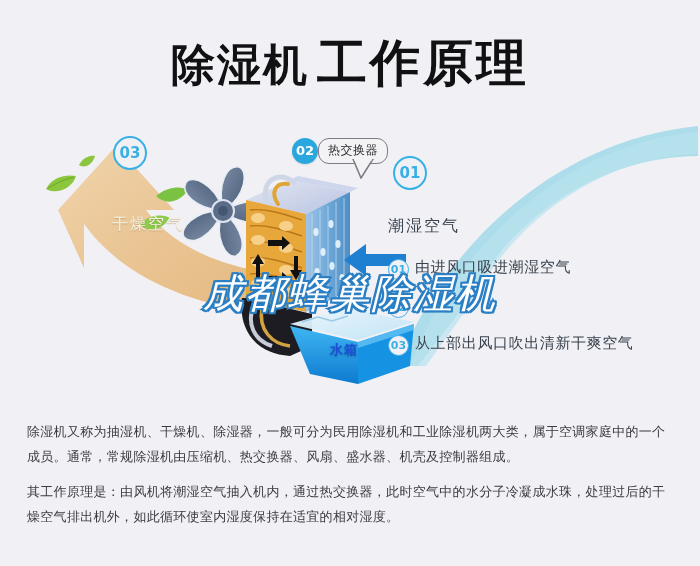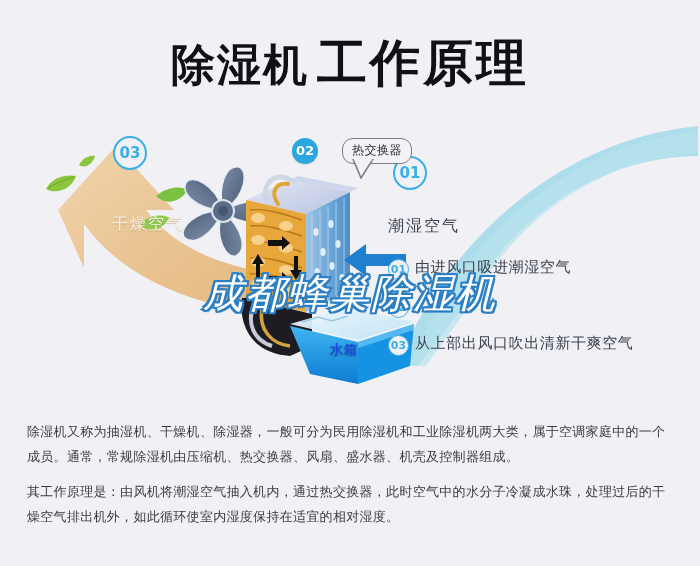--- a/index.html
+++ b/index.html
@@ -155,21 +155,20 @@
     left: 318px;
     top: 20px;
     padding: 3px 9px 4px 9px;
     border: 1.6px solid #7d7d85;
     border-radius: 11px;
     background: #f3f3f6;
     font-size: 12px;
     color: #2a2a30;
     letter-spacing: .5px;
     white-space: nowrap;
-    margin-left: 24px;
   }
   .callout-tail {
     position: absolute;
     left: 352px;
     top: 41px;
     width: 0;
     height: 0;
   }
 
   

